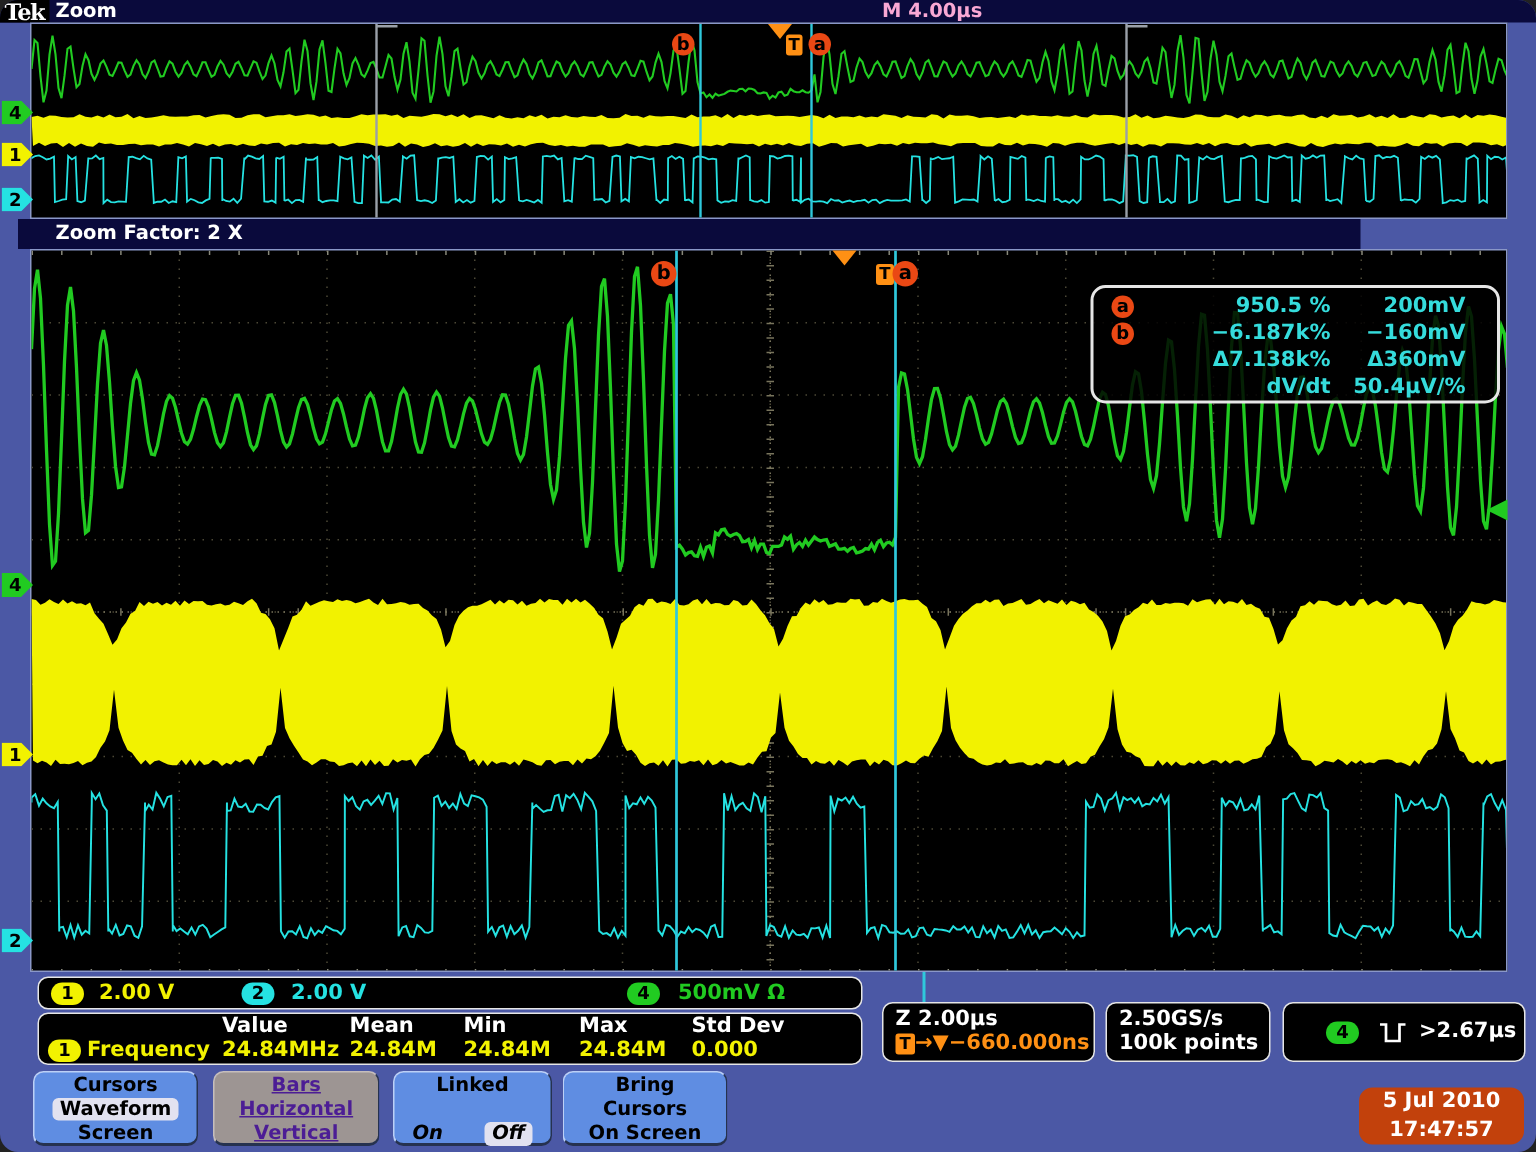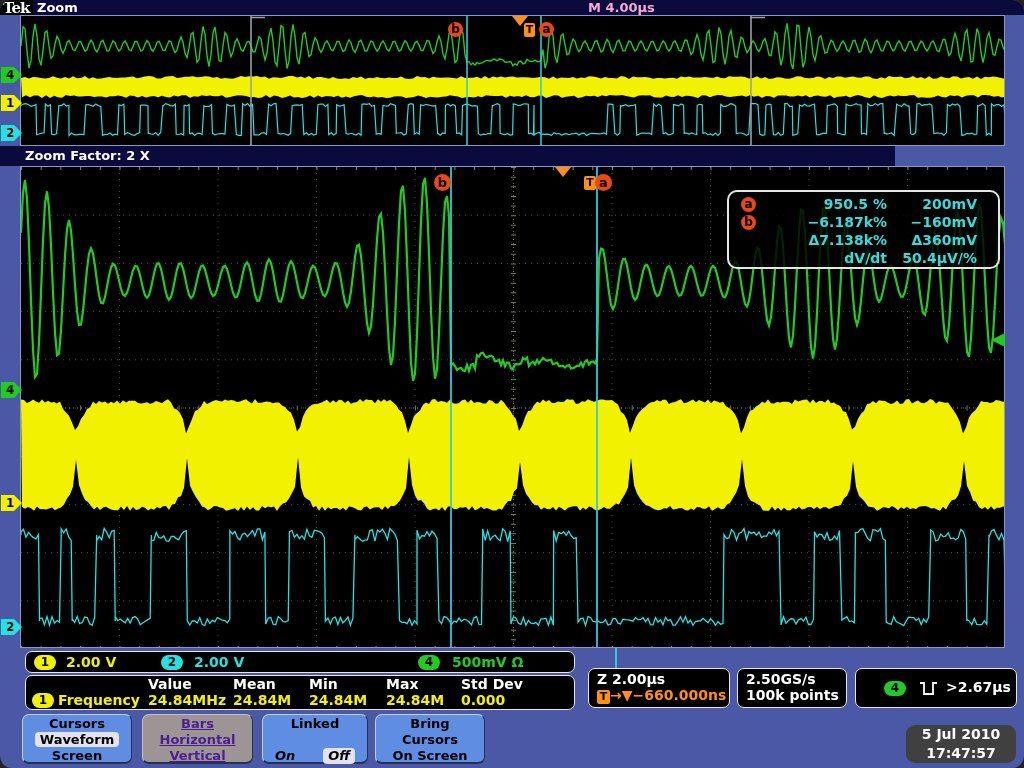--- a/index.html
+++ b/index.html
@@ -7,21 +7,21 @@
           font-family:"DejaVu Sans",sans-serif;font-weight:bold;border-radius:12px;}
   
   #titlebar{position:absolute;left:0;top:0;width:1024px;height:15px;background:#0a0a3c;color:#fff;}
   #tekbg{position:absolute;left:0;top:0;width:33px;height:15px;background:#000;}
   #teklogo{position:absolute;left:3px;top:-1px;font:bold 15px "DejaVu Serif",serif;letter-spacing:-1px;color:#fff;}
   #prevu{position:absolute;left:37px;top:0px;font:bold 13px "DejaVu Sans",sans-serif;color:#fff;}
   #timebase{position:absolute;left:588px;top:0px;font:bold 13px "DejaVu Sans",sans-serif;color:#f9a8d4;}
   
   .window{position:absolute;background:#000;border:1px solid #8a97c8;box-sizing:border-box;}
   #ovwin{left:20px;top:15px;width:985px;height:131px;}
-  #zoombar{position:absolute;left:0;top:146px;width:895px;height:20px;background:#0a0a3c;}
+  #zoombar{position:absolute;left:12px;top:146px;width:895px;height:20px;background:#0a0a3c;}
   #zoomlabel{position:absolute;left:25px;top:2px;font-size:13px;color:#fff;}
   #mainwin{left:20px;top:166px;width:985px;height:482px;}
   svg{position:absolute;left:0;top:0;}
   
   .badge{position:absolute;width:17px;height:17px;border-radius:50%;background:#ea4814;color:#000;
          font-size:13px;line-height:17px;text-align:center;z-index:6;}
   .badge.sm{width:15px;height:15px;font-size:12px;line-height:15px;}
   .tmark{position:absolute;width:12px;height:14px;background:#ff9014;border-radius:2px;color:#000;
          font-size:11px;line-height:14px;text-align:center;z-index:5;}
   .tri-down{position:absolute;width:0;height:0;border-left:8px solid transparent;border-right:8px solid transparent;
@@ -46,21 +46,21 @@
   .abspan{position:absolute;white-space:nowrap;}
   #zbox .t-chip{display:inline-block;width:13px;height:14px;background:#ff9014;border-radius:2px;color:#000;
         font-size:11px;line-height:14px;text-align:center;}
   
   .mbtn{position:absolute;top:714px;height:50px;background:#5f8de2;border-radius:7px;color:#000;
         font-size:13px;line-height:16px;text-align:center;box-sizing:border-box;padding-top:1px;
         border-top:1px solid #bcd0f6;border-left:1px solid #bcd0f6;border-right:1px solid #26324f;border-bottom:2px solid #26324f;z-index:2;}
   .mbtn.disabled{background:#9d9593;color:#4c1d95;border-top-color:#c6bebc;border-left-color:#c6bebc;text-decoration:underline;}
   .hl{background:#e2e2f0;border-radius:4px;padding:0 5px;}
   .optrow{display:flex;justify-content:space-between;padding:0 12px;margin-top:16px;font-style:italic;}
-  #dtbox{position:absolute;left:906px;top:725px;width:110px;height:38px;background:#404040;border-radius:9px;
+  #dtbox{position:absolute;left:906px;top:725px;width:110px;height:38px;background:#c2410c;border-radius:9px;
          color:#fff;font-size:14px;line-height:19px;text-align:center;z-index:2;}
   #cursa-ext{position:absolute;left:615px;top:648px;width:2px;height:20px;background:#2fc8dc;z-index:1;}
 </style>
 </head>
 <body>
 
 <div id="screen">
 
   <div id="titlebar">
     <div id="tekbg"></div>

